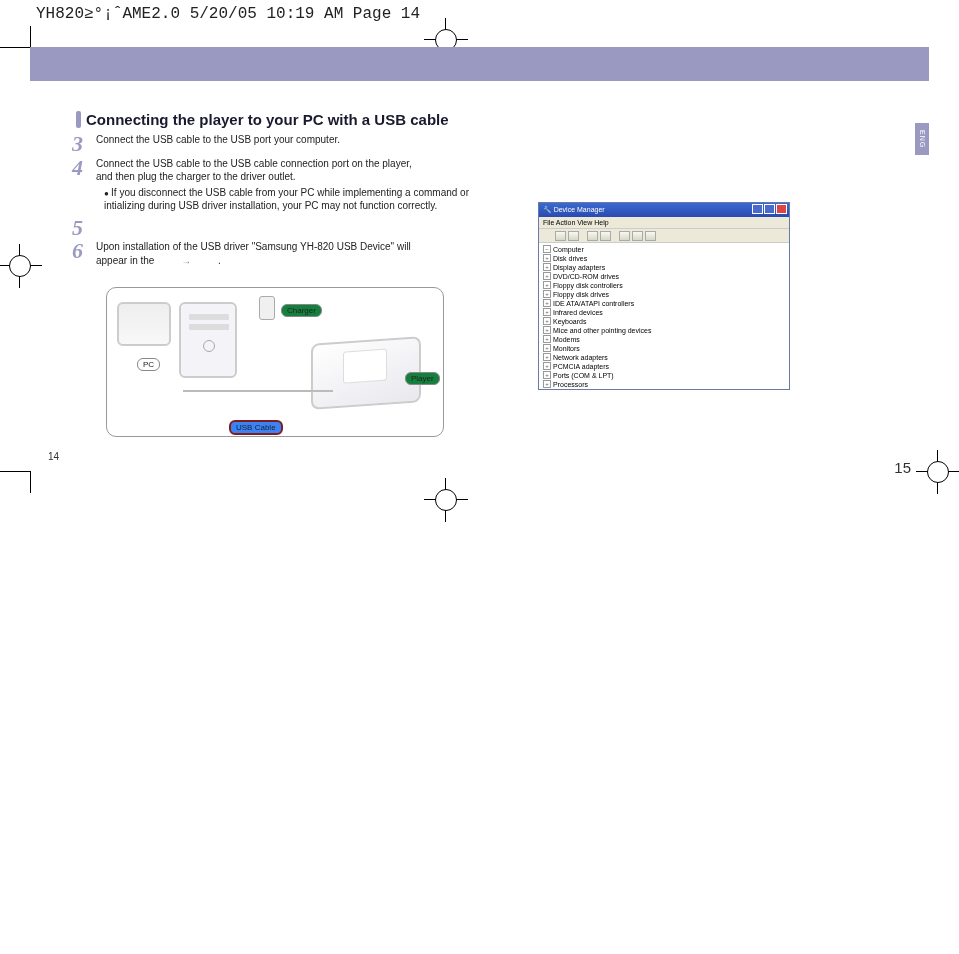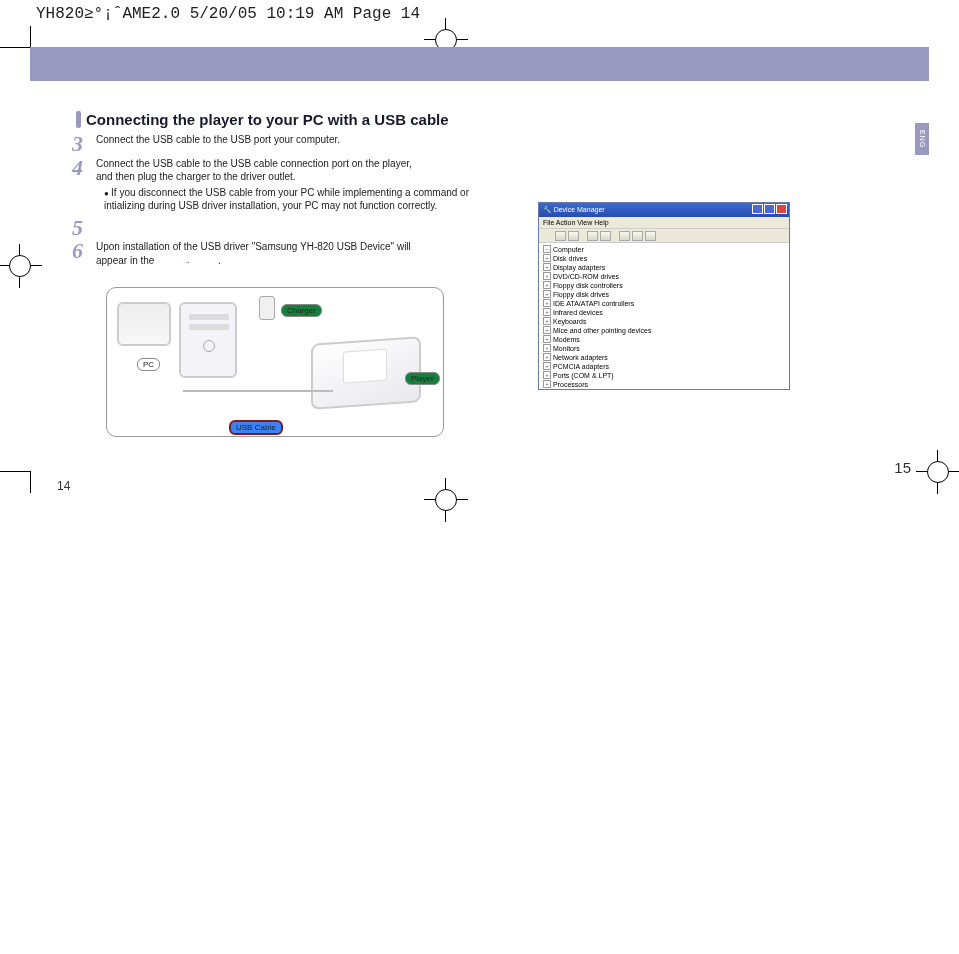--- a/index.html
+++ b/index.html
@@ -45,21 +45,21 @@
   .tower { position: absolute; top: 0; left: 62px; width: 58px; height: 76px; border: 2px solid #ccc; border-radius: 6px; background: #f4f4f8; }
   .drive1 { position: absolute; top: 10px; left: 8px; width: 40px; height: 6px; background: #ddd; border-radius: 1px; }
   .drive2 { position: absolute; top: 20px; left: 8px; width: 40px; height: 6px; background: #ddd; border-radius: 1px; }
   .port { position: absolute; top: 36px; left: 22px; width: 12px; height: 12px; border: 1px solid #aaa; border-radius: 50%; }
   .charger-shape { position: absolute; top: 8px; left: 152px; width: 16px; height: 24px; border: 1px solid #aaa; border-radius: 3px; background: #f0f0f0; }
   .player-shape { position: absolute; top: 52px; right: 22px; width: 110px; height: 66px; border: 2px solid #ccc; border-radius: 8px; background: linear-gradient(160deg,#fff,#e8e8ee); transform: skewY(-4deg); }
   .player-screen { position: absolute; top: 8px; left: 30px; width: 44px; height: 32px; background: #fff; border: 1px solid #ddd; border-radius: 3px; }
   .cable { position: absolute; top: 62px; left: 76px; width: 130px; height: 70px; }
   .cable-line { position:absolute; top:40px; left:0; width:150px; height:0px; border-top:2px solid #bbb; }
 
-  .page-num-left { position: absolute; top: 432px; left: 18px; font-size: 12px; color: #333; margin-left: 9px; }
+  .page-num-left { position: absolute; top: 404px; left: 18px; font-size: 10px; color: #333; }
   .page-num-right { position: absolute; top: 412px; right: 18px; font-size: 15px; color: #333; }
 
   .right-col { position: absolute; top: 78px; left: 484px; width: 384px; }
   .subhead { font-size: 12px; font-weight: bold; color: #2a2a4a; margin-bottom: 6px; }
   .winxp { font-size: 9px; margin-bottom: 2px; }
   .arrow-line { font-size: 9px; color: #222; letter-spacing: 1px; }
 
   .dm-window { position: absolute; top: 155px; left: 508px; width: 252px; height: 188px; border: 1px solid #6a7aa8; background: #fff; font-size: 7px; }
   .dm-title { height: 14px; background: linear-gradient(#3a6ad0,#2a4ab0); color: #fff; padding-left: 4px; line-height: 14px; position: relative; }
   .dm-title .btns { position: absolute; right: 2px; top: 1px; display: flex; gap: 1px; }

